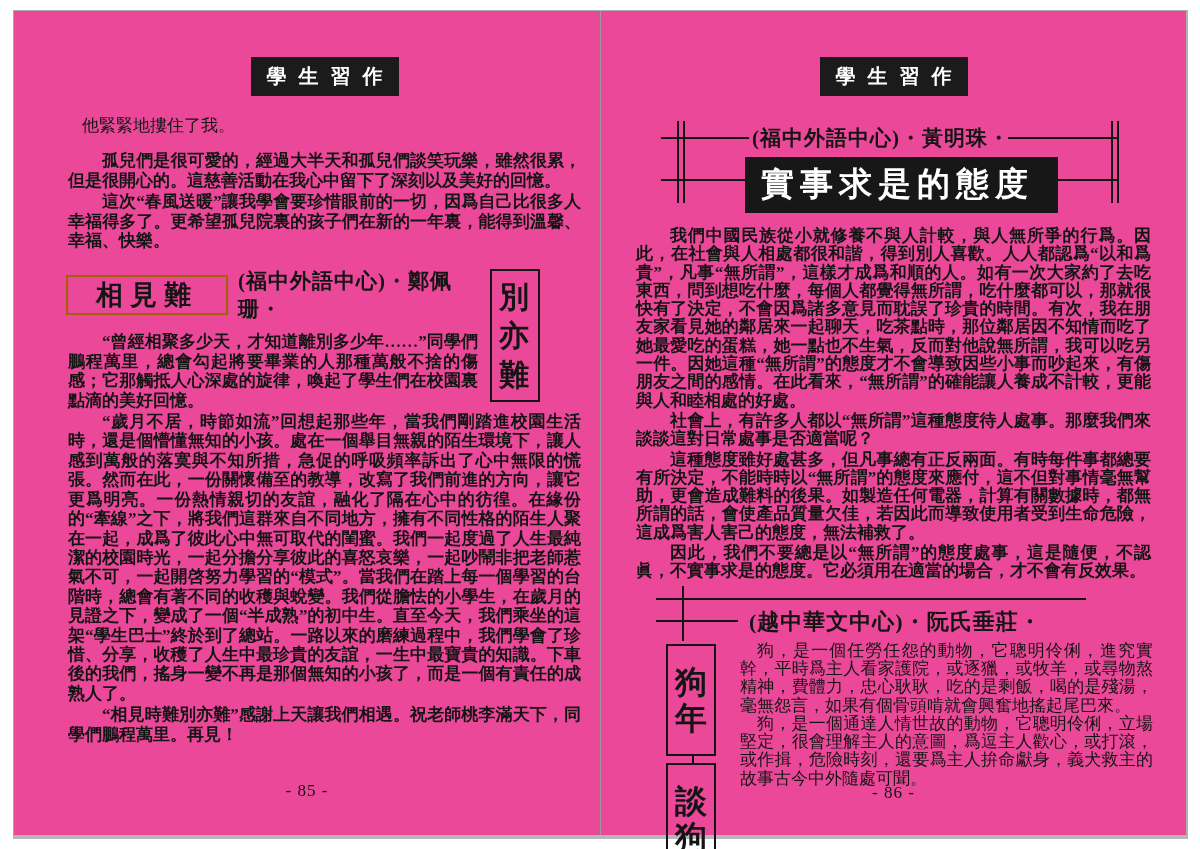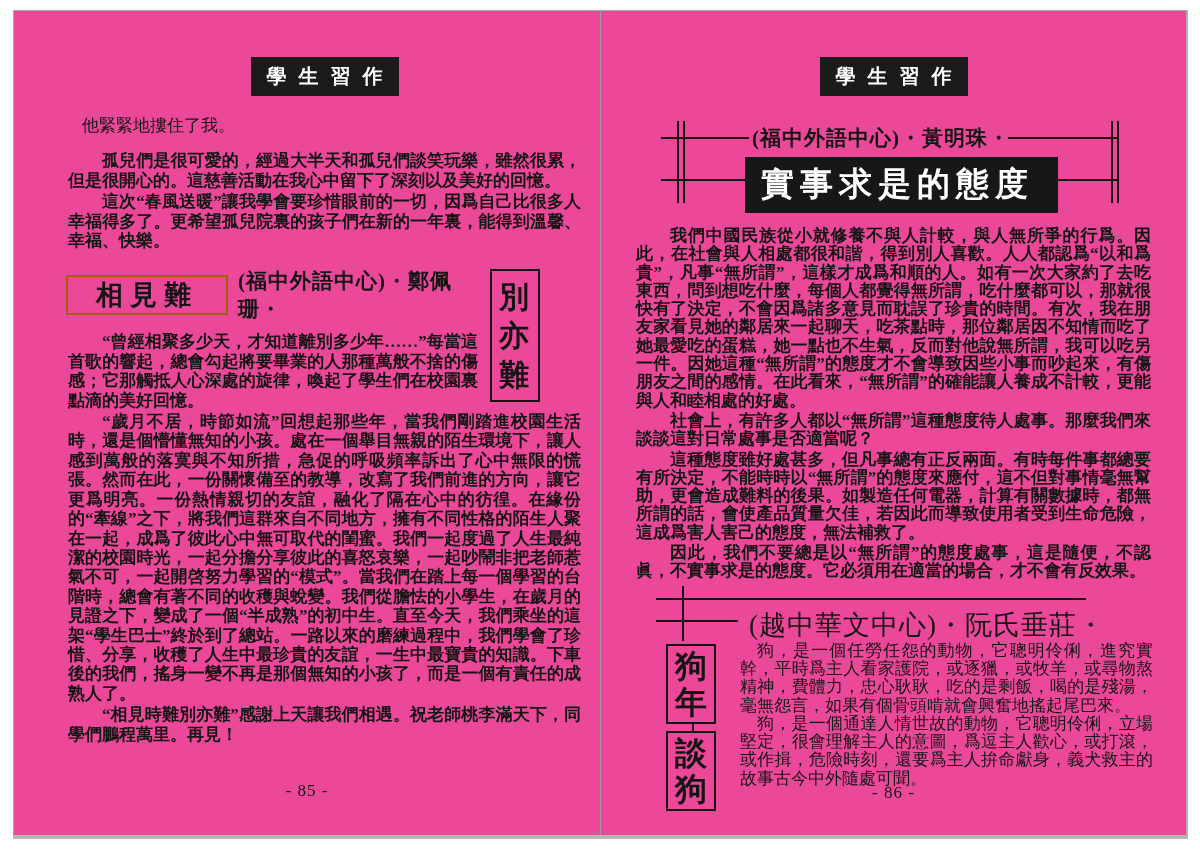--- a/index.html
+++ b/index.html
@@ -48,25 +48,25 @@
   .byline1{position:absolute;top:7px;left:118px;width:266px;text-align:left;
            font-size:21px;font-weight:bold;letter-spacing:1px;white-space:nowrap;}
   .title1{position:absolute;top:40px;left:111px;background:#171717;color:#fff;
           font-size:33px;font-weight:bold;letter-spacing:6px;padding:5px 24px 6px 16px;white-space:nowrap;}
   .art1-body{margin-top:8px;}
   
   .d86{position:relative;height:56px;margin-top:5px;}
   .hl-long{top:12px;left:22px;width:430px;}
   .hl-short{top:34px;left:22px;width:82px;}
   .vtick{position:absolute;left:48px;top:0px;width:2px;height:55px;background:#141414;}
-  .byline2{position:absolute;top:21px;left:115px;font-size:27px;font-weight:normal;
+  .byline2{position:absolute;top:21px;left:115px;font-size:22px;font-weight:bold;
            letter-spacing:1px;white-space:nowrap;}
   
   .vcol{float:left;width:54px;margin:2px 20px 4px 32px;}
-  .vbox{box-sizing:border-box;width:50px;border:2px solid #141414;padding:2px 0;
+  .vbox{box-sizing:border-box;width:50px;border:2px solid #141414;padding:18px 0;
         font-size:32px;font-weight:900;line-height:36px;text-align:center;word-break:break-all;
         font-family:"Liberation Sans","DejaVu Sans",sans-serif;}
   .vconn{width:2px;height:7px;background:#141414;margin:0 auto;}
 </style>
 </head>
 <body>
 
 <div class="sheet">
   <div class="center-divider"></div>
 
@@ -80,21 +80,21 @@
         <p class="para">這次“春風送暖”讓我學會要珍惜眼前的一切，因爲自己比很多人幸福得多了。更希望孤兒院裏的孩子們在新的一年裏，能得到溫馨、幸福、快樂。</p>
       </div>
 
       <div class="art-l">
         <div class="side-vbox">別亦難</div>
         <div class="title-row">
           <span class="titlebox">相見難</span>
           <span class="byline">(福中外語中心)・鄭佩珊・</span>
         </div>
         <div class="body-text lh-l">
-          <p class="para">“曾經相聚多少天，才知道離別多少年……”每當這首歌的響起，總會勾起將要畢業的人那種萬般不捨的傷感；它那觸抵人心深處的旋律，喚起了學生們在校園裏點滴的美好回憶。</p>
+          <p class="para">“曾經相聚多少天，才知道離別多少年……”同學們鵬程萬里，總會勾起將要畢業的人那種萬般不捨的傷感；它那觸抵人心深處的旋律，喚起了學生們在校園裏點滴的美好回憶。</p>
           <p class="para">“歲月不居，時節如流”回想起那些年，當我們剛踏進校園生活時，還是個懵懂無知的小孩。處在一個舉目無親的陌生環境下，讓人感到萬般的落寞與不知所措，急促的呼吸頻率訴出了心中無限的慌張。然而在此，一份關懷備至的教導，改寫了我們前進的方向，讓它更爲明亮。一份熱情親切的友誼，融化了隔在心中的彷徨。在緣份的“牽線”之下，將我們這群來自不同地方，擁有不同性格的陌生人聚在一起，成爲了彼此心中無可取代的閨蜜。我們一起度過了人生最純潔的校園時光，一起分擔分享彼此的喜怒哀樂，一起吵鬧非把老師惹氣不可，一起開啓努力學習的“模式”。當我們在踏上每一個學習的台階時，總會有著不同的收穫與蛻變。我們從膽怯的小學生，在歲月的見證之下，變成了一個“半成熟”的初中生。直至今天，我們乘坐的這架“學生巴士”終於到了總站。一路以來的磨練過程中，我們學會了珍惜、分享，收穫了人生中最珍貴的友誼，一生中最寶貴的知識。下車後的我們，搖身一變不再是那個無知的小孩了，而是一個有責任的成熟人了。</p>
           <p class="para">“相見時難別亦難”感謝上天讓我們相遇。祝老師桃李滿天下，同學們鵬程萬里。再見！</p>
         </div>
       </div>
     </div>
     <div class="pagenum pagenum-l">- 85 -</div>
   </div>
 
   <div class="page page-right">
     <div class="page-inner-r">

